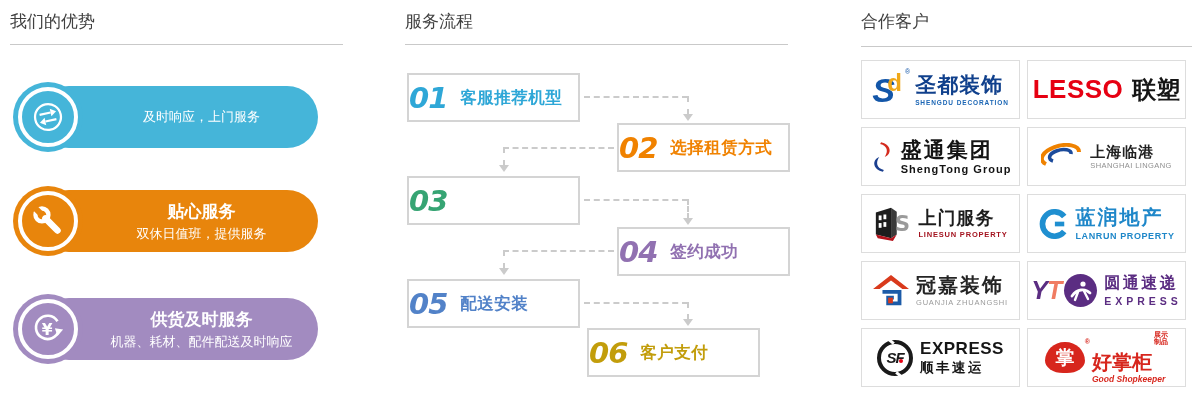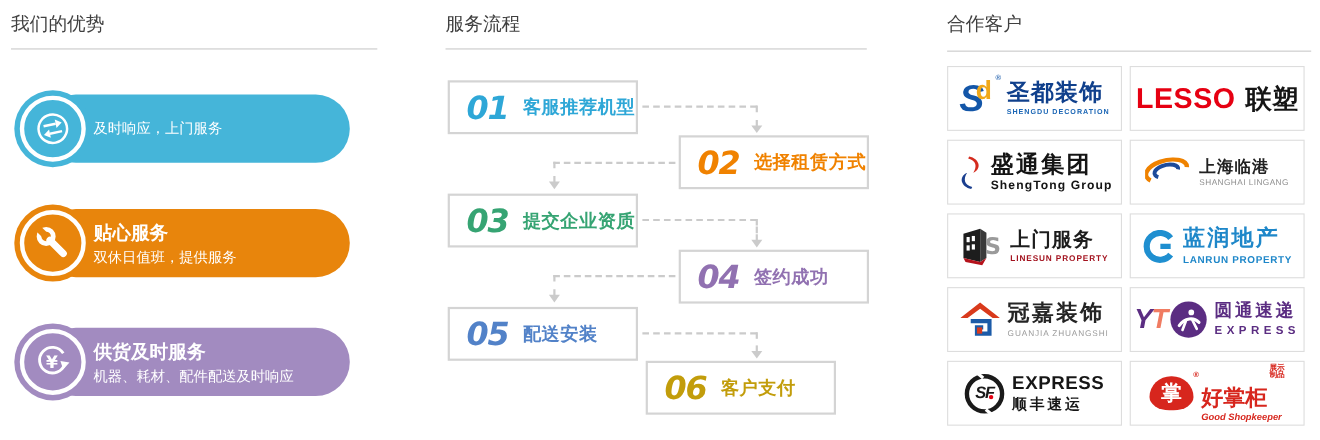--- a/index.html
+++ b/index.html
@@ -1,17 +1,17 @@
 <!DOCTYPE html>
 <html><head>
 <meta charset="utf-8">
 <style>
   html,body{margin:0;padding:0;background:#fff;}
   .canvas{position:relative;width:1200px;height:400px;background:#fff;overflow:hidden;
-          font-family:"Liberation Sans","DejaVu Sans",sans-serif;}
+          font-family:"Liberation Sans","DejaVu Sans",sans-serif;text-align:center;}
 
   
   .col-header{position:absolute;top:10px;}
   .col-title{font-size:17px;color:#404040;}
   .col-rule{position:absolute;border-bottom:1px solid #c9c9c9;height:0;}
 
   
   .adv-row{position:absolute;left:10px;width:318px;height:72px;}
   .adv-row.a1{top:82px;} .adv-row.a2{top:186px;} .adv-row.a3{top:294px;}
   .adv-pill{position:absolute;left:28px;top:4px;width:280px;height:62px;border-radius:31px;
@@ -20,21 +20,21 @@
   .adv-ring{position:absolute;left:5px;top:5px;right:5px;bottom:5px;border:4px solid #fff;border-radius:50%;}
   .adv-icon{position:absolute;left:50%;top:50%;transform:translate(-50%,-50%);}
   .a1 .adv-pill,.a1 .adv-circle{background:#45b5d9;}
   .a2 .adv-pill,.a2 .adv-circle{background:#e8850c;}
   .a3 .adv-pill,.a3 .adv-circle{background:#a28bc0;}
   .adv-t{font-size:17px;font-weight:bold;line-height:1.45;}
   .adv-d{font-size:13px;line-height:1.35;}
 
   
   .step{position:absolute;width:173px;height:49px;background:#fff;border:2px solid #d4d4d4;
-        box-sizing:border-box;display:flex;align-items:center;padding-left:15px;gap:13px;}
+        box-sizing:border-box;display:flex;align-items:center;gap:13px;}
   .step-num{font-size:29px;font-weight:900;font-style:italic;font-family:"DejaVu Sans",sans-serif;letter-spacing:-1px;}
   .step-label{font-size:16.5px;font-weight:bold;letter-spacing:0.5px;}
   .st1{left:407px;top:73px;} .st2{left:617px;top:123px;} .st3{left:407px;top:176px;}
   .st4{left:617px;top:227px;} .st5{left:407px;top:279px;} .st6{left:587px;top:328px;}
   .st1 .step-num,.st1 .step-label{color:#2ea7d7;}
   .st2 .step-num,.st2 .step-label{color:#f08200;}
   .st3 .step-num,.st3 .step-label{color:#36a473;}
   .st4 .step-num,.st4 .step-label{color:#9171b1;}
   .st5 .step-num,.st5 .step-label{color:#5282c8;}
   .st6 .step-num,.st6 .step-label{color:#c29d0b;}
@@ -171,21 +171,20 @@
   <div class="step st1">
     <span class="step-num">01</span>
     <span class="step-label">客服推荐机型</span>
   </div>
   <div class="step st2">
     <span class="step-num">02</span>
     <span class="step-label">选择租赁方式</span>
   </div>
   <div class="step st3">
     <span class="step-num">03</span>
-    <span class="step-label">提交企业资质</span>
   </div>
   <div class="step st4">
     <span class="step-num">04</span>
     <span class="step-label">签约成功</span>
   </div>
   <div class="step st5">
     <span class="step-num">05</span>
     <span class="step-label">配送安装</span>
   </div>
   <div class="step st6">

